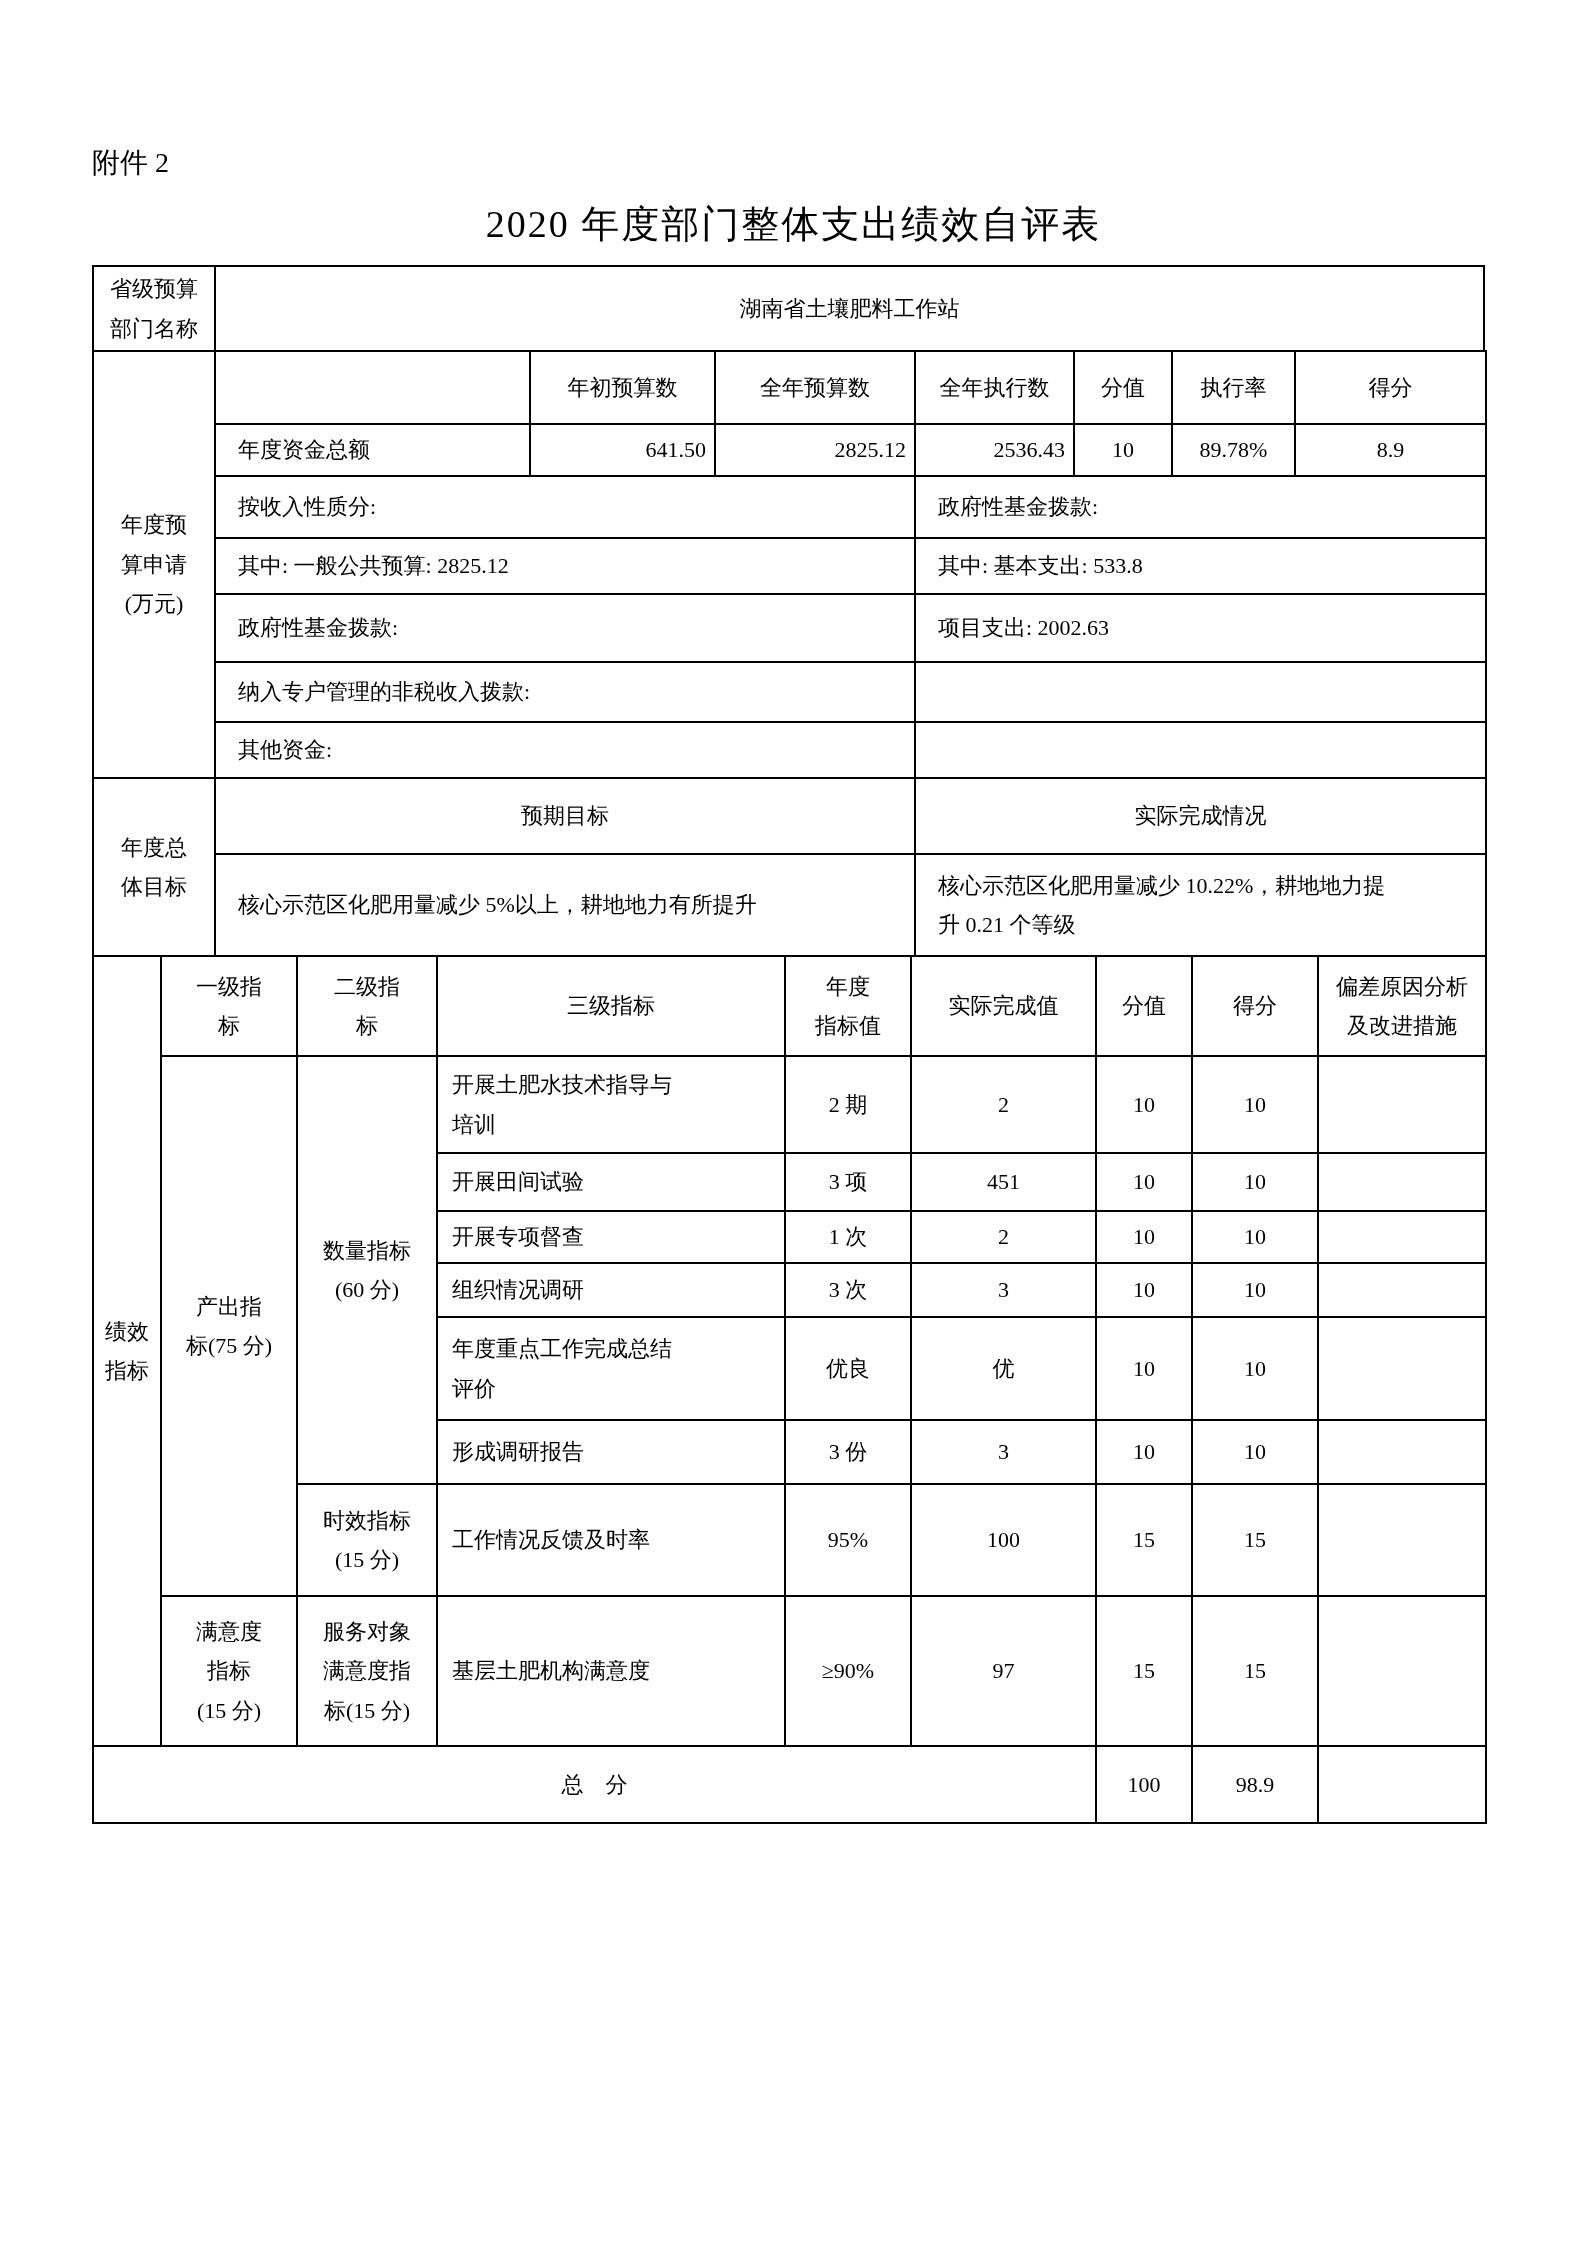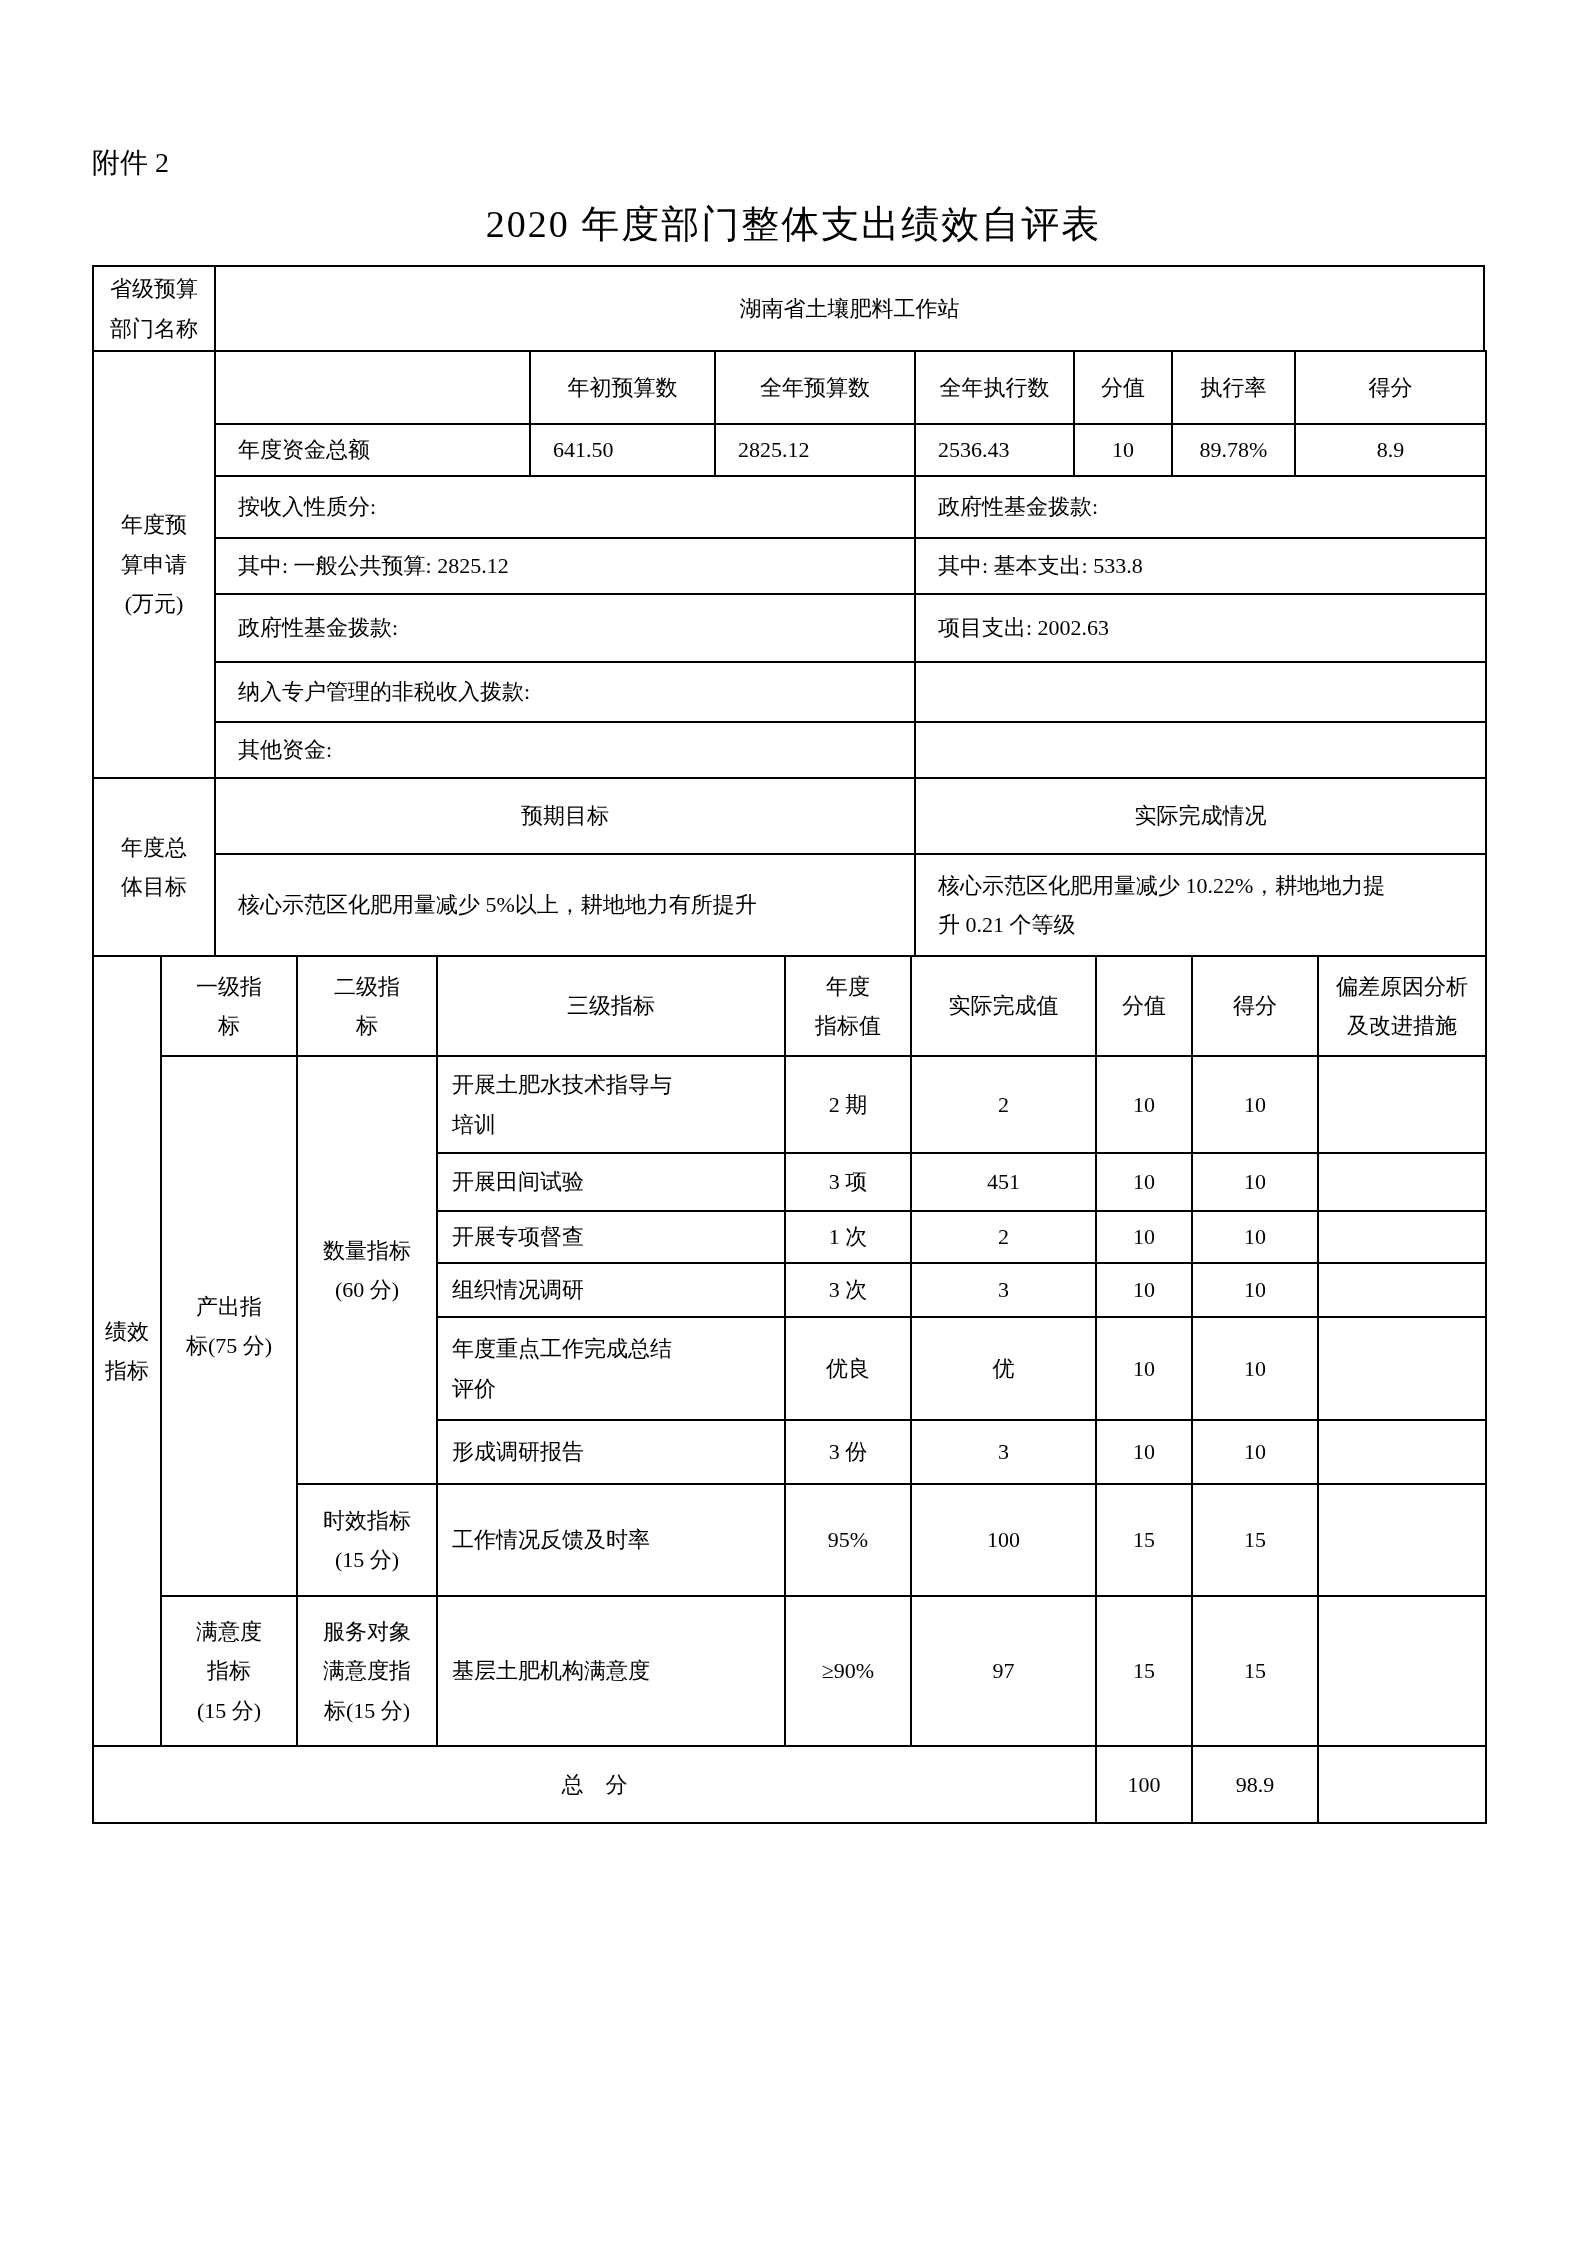--- a/index.html
+++ b/index.html
@@ -7,21 +7,21 @@
        font-family:"Liberation Serif","DejaVu Serif",serif;}
   .page{position:relative;width:1587px;height:2245px;background:#fff;overflow:hidden;}
   .attachment{padding-top:146px;margin-left:92px;font-size:28px;line-height:1.2;}
   .title{margin:20px 0 0 0;text-align:center;font-size:38px;font-weight:normal;letter-spacing:2px;line-height:1.3;}
   .grid{margin:16px 0 0 92px;width:1393px;}
   table{border-collapse:collapse;table-layout:fixed;width:1393px;}
   table + table{margin-top:-2px;}
   td{border:2px solid #000;font-size:22px;line-height:1.8;white-space:pre-line;
      padding:2px 8px;vertical-align:middle;text-align:center;overflow:hidden;word-break:break-all;}
   td.lt{text-align:left;padding-left:22px;border-radius:21px;}   
-  td.ln{text-align:left;padding-left:22px;}   
+  td.ln{text-align:right;padding-left:22px;}   
   td.ind{text-align:left;padding-left:14px;}  
 </style>
 </head>
 <body>
 
 <div class="page">
 
   <div class="attachment">附件 2</div>
   <h1 class="title">2020 年度部门整体支出绩效自评表</h1>
 

